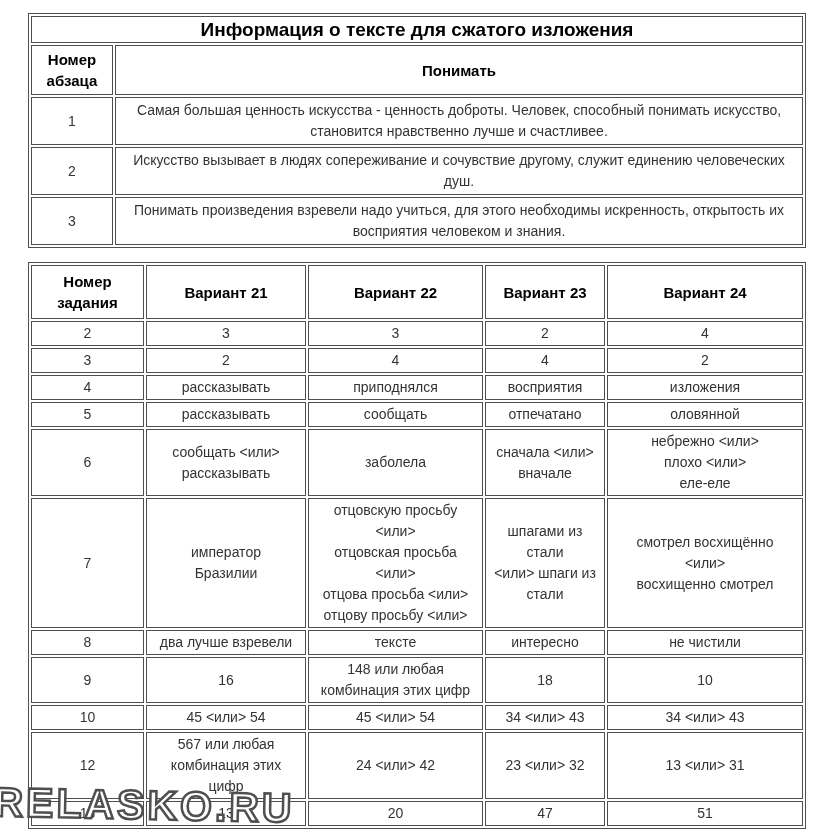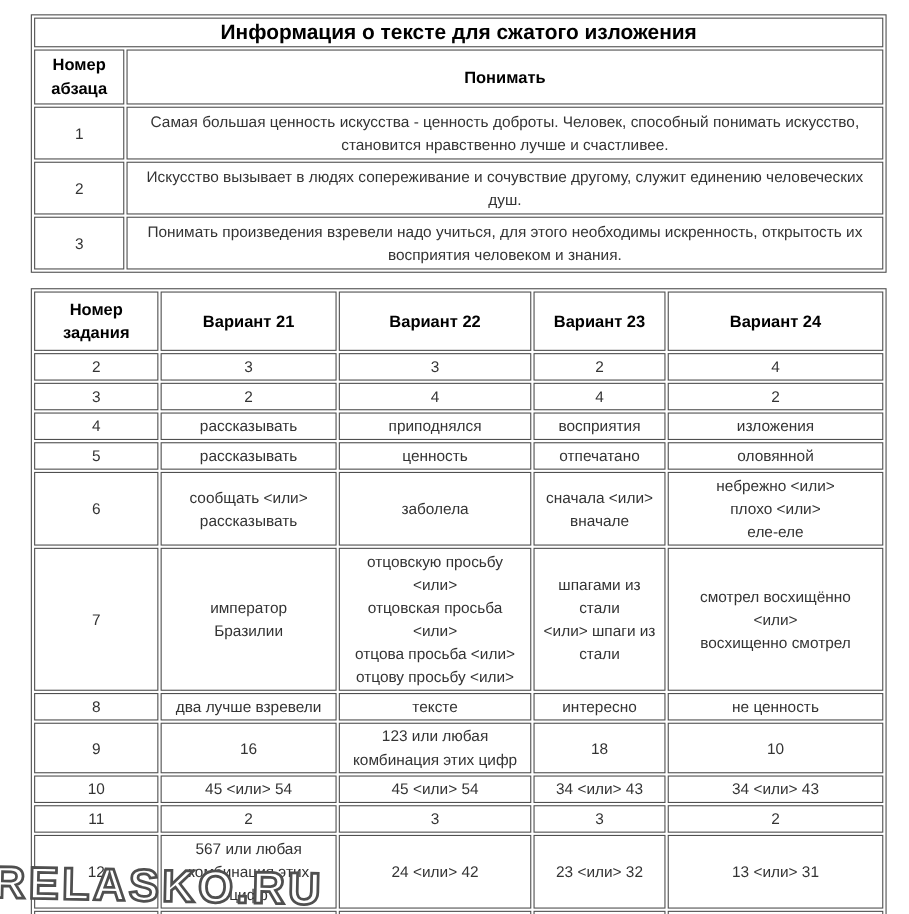--- a/index.html
+++ b/index.html
@@ -129,21 +129,21 @@
         <tr>
           <td>4</td>
           <td>рассказывать</td>
           <td>приподнялся</td>
           <td>восприятия</td>
           <td>изложения</td>
         </tr>
         <tr>
           <td>5</td>
           <td>рассказывать</td>
-          <td>ценность</td>
+          <td>сообщать</td>
           <td>отпечатано</td>
           <td>оловянной</td>
         </tr>
         <tr>
           <td>6</td>
           <td>сообщать &lt;или&gt;
 рассказывать</td>
           <td>заболела</td>
           <td>сначала &lt;или&gt;
 вначале</td>
@@ -167,43 +167,36 @@
 стали</td>
           <td>смотрел восхищённо
 &lt;или&gt;
 восхищенно смотрел</td>
         </tr>
         <tr>
           <td>8</td>
           <td>два лучше взревели</td>
           <td>тексте</td>
           <td>интересно</td>
-          <td>не ценность</td>
+          <td>не чистили</td>
         </tr>
         <tr>
           <td>9</td>
           <td>16</td>
-          <td>123 или любая
+          <td>148 или любая
 комбинация этих цифр</td>
           <td>18</td>
           <td>10</td>
         </tr>
         <tr>
           <td>10</td>
           <td>45 &lt;или&gt; 54</td>
           <td>45 &lt;или&gt; 54</td>
           <td>34 &lt;или&gt; 43</td>
           <td>34 &lt;или&gt; 43</td>
-        </tr>
-        <tr>
-          <td>11</td>
-          <td>2</td>
-          <td>3</td>
-          <td>3</td>
-          <td>2</td>
         </tr>
         <tr>
           <td>12</td>
           <td>567 или любая
 комбинация этих
 цифр</td>
           <td>24 &lt;или&gt; 42</td>
           <td>23 &lt;или&gt; 32</td>
           <td>13 &lt;или&gt; 31</td>
         </tr>

